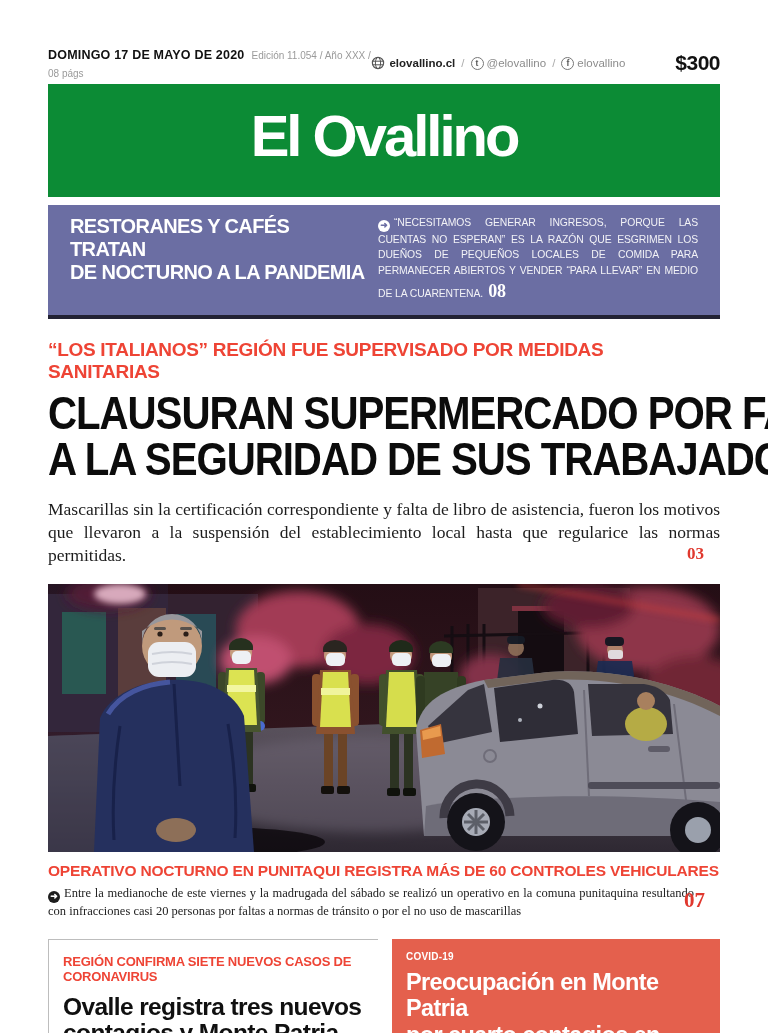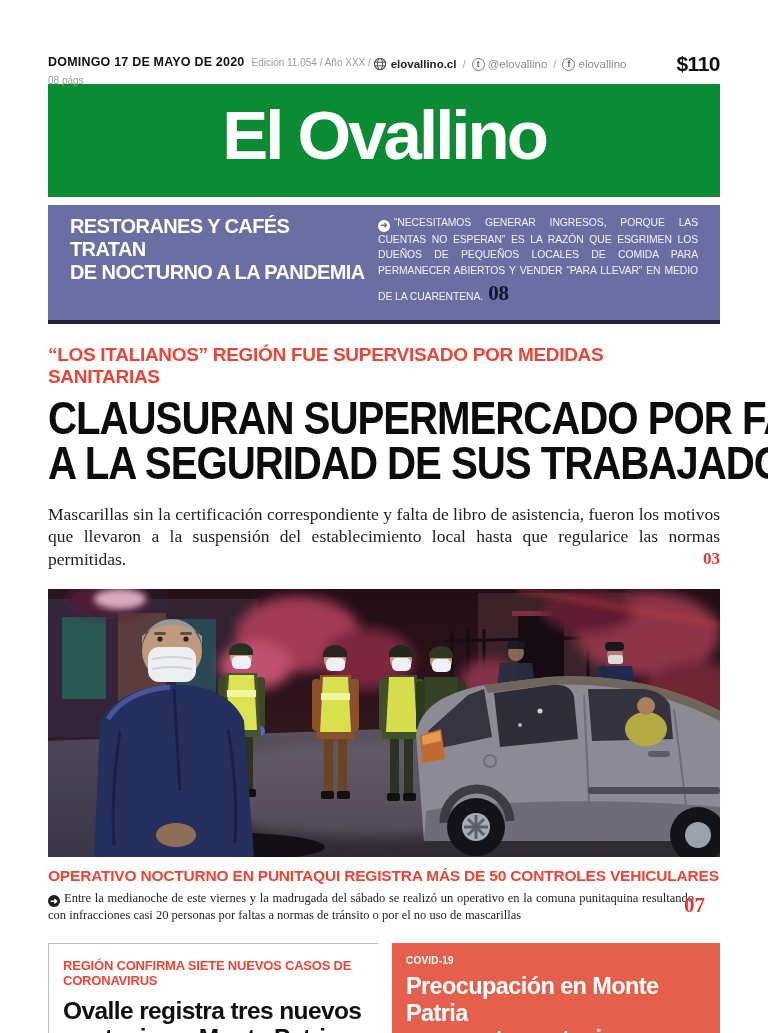--- a/index.html
+++ b/index.html
@@ -3,52 +3,52 @@
 <meta charset="utf-8">
 <style>
   * { margin:0; padding:0; box-sizing:border-box; }
   html,body { background:#e9e9e9; }
   .page {
     width:768px; height:1033px; background:#ffffff; position:relative;
     font-family:"Liberation Sans", sans-serif; overflow:hidden;
     padding:0 48px; margin:0 auto;
   }
   
-  .topbar { margin-top:52px; height:22px; display:flex; justify-content:space-between; align-items:flex-start; }
+  .topbar { margin-top:52px; height:22px; display:flex; justify-content:space-between; align-items:center; }
   .date { font-size:12.5px; font-weight:bold; color:#111; letter-spacing:0.2px; }
   .edition { font-size:10px; color:#9a9a9a; margin-left:7px; }
   .topbar-right { display:flex; align-items:center;gap:32px; }
   .soc { display:flex; align-items:center; font-size:11.5px; color:#8c8c8c; }
   .soc .site { color:#222; font-weight:bold; margin-left:4px; }
   .soc .sep { margin:0 6px; color:#aaa; }
   .circle-ic { display:inline-flex; width:13px; height:13px; border:1px solid #777; border-radius:50%;
     color:#555; font-size:8.5px; font-weight:bold; align-items:center; justify-content:center; margin-right:3px; }
   .globe { width:14px; height:14px; }
   .price { font-size:21px; font-weight:bold; color:#111; margin-left:18px; letter-spacing:-0.5px; }
   
   .masthead { margin-top:10px; height:113px; background:#0c8b35; display:flex; align-items:center; justify-content:center; }
-  .masthead-title { color:#fff; font-size:69px; font-weight:bold; letter-spacing:-3px; padding-bottom:10px; }
+  .masthead-title { color:#fff; font-size:58px; font-weight:bold; letter-spacing:-3px; padding-bottom:10px; }
   
   .banner { margin-top:8px; background:#6b6ea3; border-bottom:4px solid #222233; display:flex; padding:10px 22px; min-height:72px; }
   .banner-title { width:296px; font-size:20px; font-weight:bold; color:#fff; line-height:1.16; letter-spacing:-0.6px; }
   .banner-title span { display:block; }
   .banner-teaser { flex:1; margin-left:12px; color:#f2f2f6; font-size:10.4px; line-height:1.5; letter-spacing:-0.1px; text-align:justify; }
   .arrow-ic { display:inline-flex; width:12px; height:12px; border-radius:50%; background:#fff; color:#6b6ea3;
     font-size:9px; line-height:1; align-items:center; justify-content:center; margin-right:4px; vertical-align:-2px; font-weight:bold; }
   .arrow-ic.dark { background:#1d1d1d; color:#fff; }
-  .banner-page { font-family:"Liberation Serif", serif; font-size:21px; font-weight:bold; margin-left:5px; color:#0f172a; }
+  .banner-page { font-family:"Liberation Serif", serif; font-size:18px; font-weight:bold; margin-left:5px; color:#ffffff; }
   
   .kicker { margin-top:20px; color:#ee4435; font-weight:bold; font-size:19px; letter-spacing:-0.3px; }
   .headline { margin-top:8px; font-weight:bold; color:#0c0c0c; font-size:46px; line-height:0.99;
     width:768px; transform:scaleX(0.875); transform-origin:0 50%; letter-spacing:-1.2px; white-space:nowrap; }
   .headline span { display:block; }
   .lead { position:relative; margin-top:16px; font-family:"Liberation Serif", serif; font-size:17.5px;
     line-height:1.29; text-align:justify; color:#1d1d1d; }
   .pagenum { font-family:"Liberation Serif", serif; font-weight:bold; color:#e0382e; }
-  .lead .pagenum { position:absolute; right:0; bottom:1px; font-size:17px; }
+  .lead .pagenum { position:absolute; right:16px; bottom:1px; font-size:17px; }
   
   .photo { margin-top:18px; width:672px; height:268px; display:block; }
   .photo-head { margin-top:10px; color:#ee4435; font-weight:bold; font-size:15.5px; letter-spacing:-0.2px; }
   .photo-cap { position:relative; margin-top:5px; font-family:"Liberation Serif", serif; font-size:12.5px;
     line-height:1.3; color:#222; padding-right:26px; text-align:justify; }
   .photo-cap .pagenum { position:absolute; right:15px; top:2px; font-size:21px; }
   
   .bottom { margin-top:20px; display:flex; gap:14px; align-items:flex-start; }
   .box-left { width:330px; border-top:1px solid #bdbdbd; border-left:1px solid #bdbdbd; padding:14px 0 0 14px; }
   .kicker2 { color:#ee4435; font-weight:bold; font-size:13px; letter-spacing:-0.2px; }
@@ -77,21 +77,21 @@
           <line x1="1.4" y1="8.8" x2="12.6" y2="8.8" stroke="#555" stroke-width="1"></line>
         </svg>
         <span class="site">elovallino.cl</span>
         <span class="sep">/</span>
         <span class="circle-ic">t</span>
         <span>@elovallino</span>
         <span class="sep">/</span>
         <span class="circle-ic">f</span>
         <span>elovallino</span>
       </span>
-      <span class="price">$110</span>
+      <span class="price">$300</span>
     </div>
   </header>
 
   <div class="masthead">
     <span class="masthead-title">El Ovallino</span>
   </div>
 
   <div class="banner">
     <div class="banner-title">
       <span>RESTORANES  Y CAFÉS TRATAN</span>
@@ -280,21 +280,21 @@
     <circle cx="124" cy="62" r="30" fill="#c09a7c"></circle>
     <path d="M94,60 A30,30 0 0 1 154,60 L154,47 Q124,24 94,47 Z" fill="#97979c"></path>
     <rect x="100" y="58" width="48" height="35" rx="11" fill="#eceef2"></rect>
     <path d="M104,70 Q124,66 144,70 M104,80 Q124,76 144,80" stroke="#cfd2da" stroke-width="2" fill="none"></path>
     <circle cx="112" cy="50" r="2.6" fill="#2a1e18"></circle>
       <circle cx="138" cy="50" r="2.6" fill="#2a1e18"></circle>
     <rect x="106" y="43" width="12" height="3" rx="1.5" fill="#57514c"></rect>
     <rect x="132" y="43" width="12" height="3" rx="1.5" fill="#57514c"></rect>
   </svg>
 
-  <div class="photo-head">OPERATIVO NOCTURNO EN PUNITAQUI REGISTRA MÁS DE 50 CONTROLES VEHICULARES</div>
+  <div class="photo-head">OPERATIVO NOCTURNO EN PUNITAQUI REGISTRA MÁS DE 60 CONTROLES VEHICULARES</div>
   <p class="photo-cap">
     <span class="arrow-ic dark">➜</span><span>Entre la medianoche de este viernes y la madrugada del sábado se realizó un operativo en la comuna punitaquina resultando con infracciones casi 20 personas por faltas a normas de tránsito o por el no uso de mascarillas</span>
     <span class="pagenum">07</span>
   </p>
 
   <div class="bottom">
     <div class="box-left">
       <div class="kicker2">REGIÓN CONFIRMA SIETE NUEVOS CASOS DE CORONAVIRUS</div>
       <h2>
         <span>Ovalle registra tres nuevos</span>

